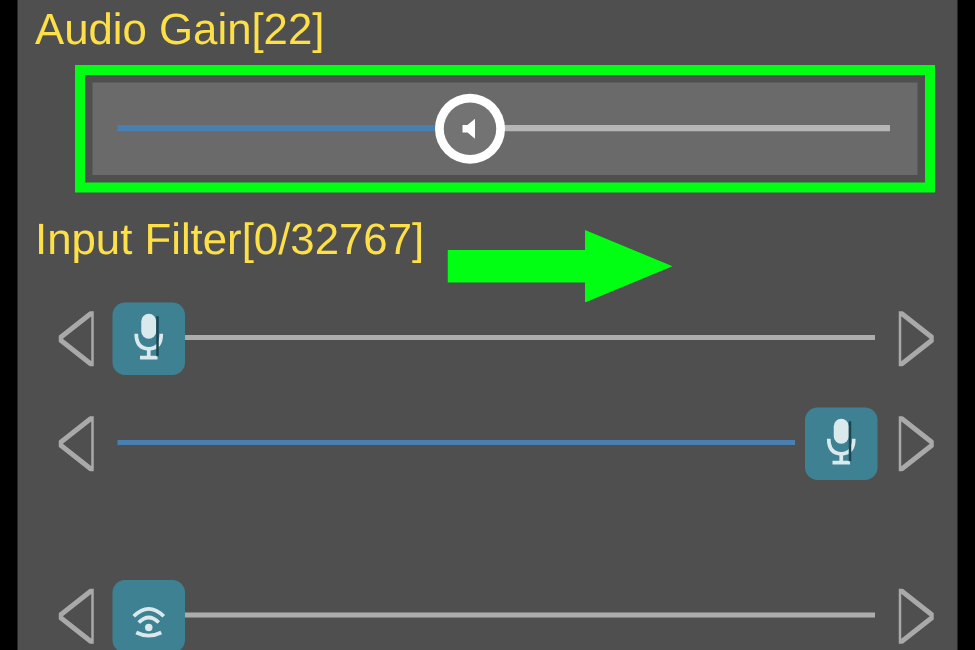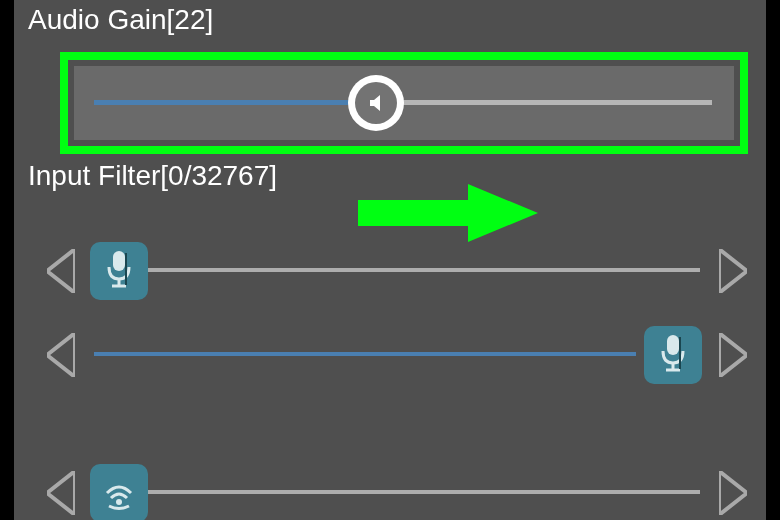--- a/index.html
+++ b/index.html
@@ -13,22 +13,22 @@
   }
   .app-surface {
     position: absolute;
     left: 14px;
     top: 0;
     right: 14px;
     bottom: 0;
     background: #4f4f4f;
   }
   .section-label {
-    color: #ffffff;
-    font-size: 28px;
+    color: #fde047;
+    font-size: 35px;
     font-weight: 300;
     padding: 4px 0 0 14px;
   }
   .highlight-box {
     position: absolute;
     left: 46px;
     top: 52px;
     width: 688px;
     height: 102px;
     border: 8px solid #00ff12;
@@ -159,21 +159,21 @@
       <div class="gain-thumb-inner">
         <svg width="24" height="24" viewBox="0 0 24 24">
           <path d="M6 9 L10 9 L16 4 L16 20 L10 15 L6 15 Z" fill="#fff"></path>
         </svg>
       </div>
     </div>
   </div>
 
   <div class="highlight-box"></div>
 
-  <div class="section-label" style="position:absolute; top:156px;text-align:right;">Input Filter[0/32767]</div>
+  <div class="section-label" style="position:absolute; top:168px;text-align:right;">Input Filter[0/32767]</div>
 
   <div class="annotation-arrow">
     <svg width="180" height="58" viewBox="0 0 180 58">
       <path d="M0 16 L110 16 L110 0 L180 29 L110 58 L110 42 L0 42 Z" fill="#00ff12"></path>
     </svg>
   </div>
 
   <div class="filter-row" style="top:238px;">
     <div class="arrow-btn">
       <svg width="28" height="44" viewBox="0 0 28 44">

